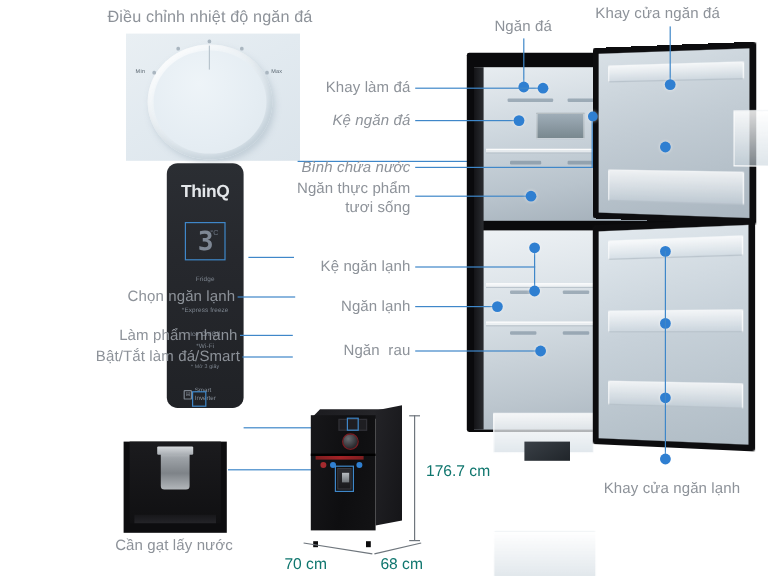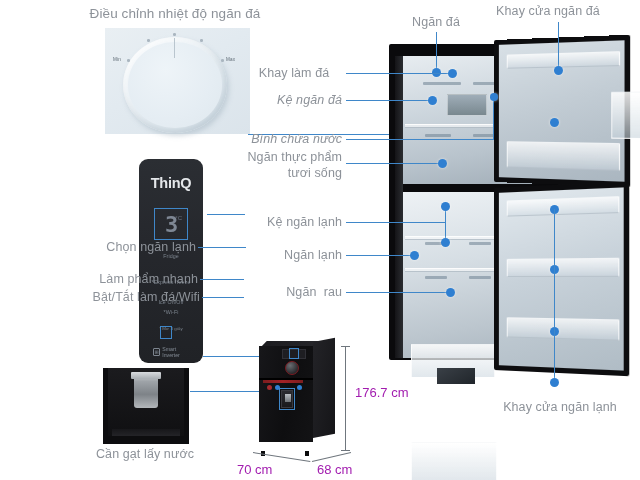--- a/index.html
+++ b/index.html
@@ -52,21 +52,21 @@
     content:""; position:absolute; left:5px; top:5px; right:5px; bottom:5px;
     border-radius:50%;
     background: radial-gradient(ellipse at 40% 32%, #eef4f8 0%, #e5edf3 60%, #dfe8ee 100%);
   }
   .dial-tick { position: absolute; width: 2.5px; height: 2.5px; border-radius: 50%; background: #aab6c0; }
   .dial-stem { position: absolute; width: 1px; background: #b9c5ce; }
   .dial-txt { position: absolute; font-size: 4.6px; color: #5e6a74; letter-spacing: .2px; }
 
   
   #panel {
-    position: absolute; left: 139px; top: 159px; width: 64px; height: 204px;
+    position: absolute; left: 139px; top: 136px; width: 64px; height: 204px;
     background: linear-gradient(180deg,#2b2e33 0%,#26282d 40%,#202226 100%);
     border-radius: 9px;
   }
   #thinq { position:absolute; top:16px; left:0; width:100%; text-align:center;
            color:#e4e7ea; font-size:14.5px; font-weight:bold; letter-spacing:-.3px; }
   #disp-box { position:absolute; left:15px; top:49px; width:34px; height:32px;
               border:1.3px solid #3f87c9; }
   #disp-num { position:absolute; left:0; top:3px; width:100%; text-align:center;
               color:#7e8794; font-size:22px; font-weight:bold;
               font-family:"DejaVu Sans Mono", monospace; letter-spacing:-1px; }
@@ -117,21 +117,21 @@
                  background:linear-gradient(90deg,#7d1d1f,#a32226,#7d1d1f); }
   .mini-dot { position:absolute; width:5px; height:5px; border-radius:50%; top:43px; }
   #mini-disp { position:absolute; left:28px; top:48px; width:12px; height:18px;
                background:linear-gradient(180deg,#2b2b30,#1a1a1d); border:1px solid #3a3a40; }
   #mini-disp:after { content:""; position:absolute; left:3px; top:3px; width:6px; height:8px;
                      background:linear-gradient(180deg,#b9bdc2,#6e7378); }
   .box-hl { position:absolute; border:1.3px solid #3f87c9; }
 
   
   .dim-line { position:absolute; background:#6f767d; }
-  .dim-txt { position:absolute; color:#a21caf; font-size:13px; }
+  .dim-txt { position:absolute; color:#0f766e; font-size:13px; }
 
   
   #fridge { position:absolute; left:389px; top:38px; width:251px; height:330px; }
   #fr-outer { position:absolute; left:0; top:6px; width:196px; height:316px;
               background:#0a0a0c; border-radius:2px; }
   
   #fz-cav { position:absolute; left:6px; top:12px; width:184px; height:128px;
             background:linear-gradient(170deg,#e8edf1 0%,#cfd8df 35%,#b8c3cc 70%,#9fabb5 100%); }
   
   #fg-cav { position:absolute; left:6px; top:148px; width:184px; height:166px;
@@ -214,21 +214,21 @@
   </div>
 
   <div class="ln-h" style="left:207px; top:214px; width:38px;"></div>
 
   <div class="lbl r" style="left:0px;  top:240px; width:196px;">Chọn ngăn lạnh</div>
   <div class="ln-h" style="left:198px; top:247px; width:48px;"></div>
 
   <div class="lbl r" style="left:0px;  top:272px; width:198px;">Làm phẩm nhanh</div>
   <div class="ln-h" style="left:200px; top:279px; width:44px;"></div>
 
-  <div class="lbl r" style="left:0px;  top:290px; width:200px;">Bật/Tắt làm đá/Wifi</div>
+  <div class="lbl r" style="left:0px;  top:290px; width:200px;">Bật/Tắt làm đá/Smart</div>
   <div class="ln-h" style="left:202px; top:297px; width:42px;"></div>
 
   <div class="ln-h" style="left:203px; top:356px; width:86px;"></div>
   <div class="box-hl" style="left:160px; top:326px; width:12px; height:13px;"></div>
 
   <div id="disp-photo">
     <div id="disp-lever"></div>
     <div id="disp-tray"></div>
   </div>
   <div class="ln-h" style="left:190px; top:391px; width:100px;"></div>
@@ -302,21 +302,21 @@
   </div>
 
   <div class="lbl c" style="left:400px; top:15px; width:72px;">Ngăn đá</div>
   <div class="ln-v" style="left:436px; top:32px; height:40px;"></div>
   <div class="dot" style="left:432px; top:68px;"></div>
 
   <div class="lbl c" style="left:483px; top:4px; width:130px;">Khay cửa ngăn đá</div>
   <div class="ln-v" style="left:558px; top:22px; height:48px;"></div>
   <div class="dot" style="left:554px; top:66px;"></div>
 
-  <div class="lbl r" style="left:246px; top:66px; width:96px;text-align:center;">Khay làm đá</div>
+  <div class="lbl r" style="left:246px; top:66px; width:96px;">Khay làm đá</div>
   <div class="ln-h" style="left:346px; top:73px; width:106px;"></div>
   <div class="dot" style="left:448px; top:69px;"></div>
 
   <div class="lbl r" style="left:250px; top:93px; width:92px;font-style:italic;">Kệ ngăn đá</div>
   <div class="ln-h" style="left:346px; top:100px; width:86px;"></div>
   <div class="dot" style="left:428px; top:96px;"></div>
 
   <div class="lbl r" style="left:240px; top:132px; width:102px;font-style:italic;">Bình chứa nước</div>
   <div class="ln-h" style="left:346px; top:139px; width:148px;"></div>
   <div class="ln-v" style="left:493px; top:96px; height:44px;"></div>

